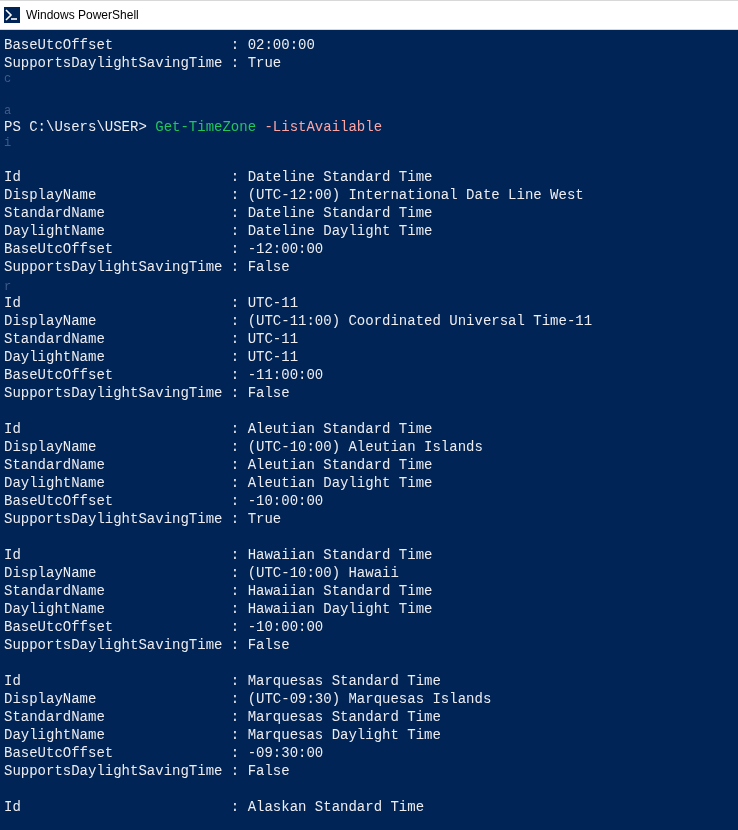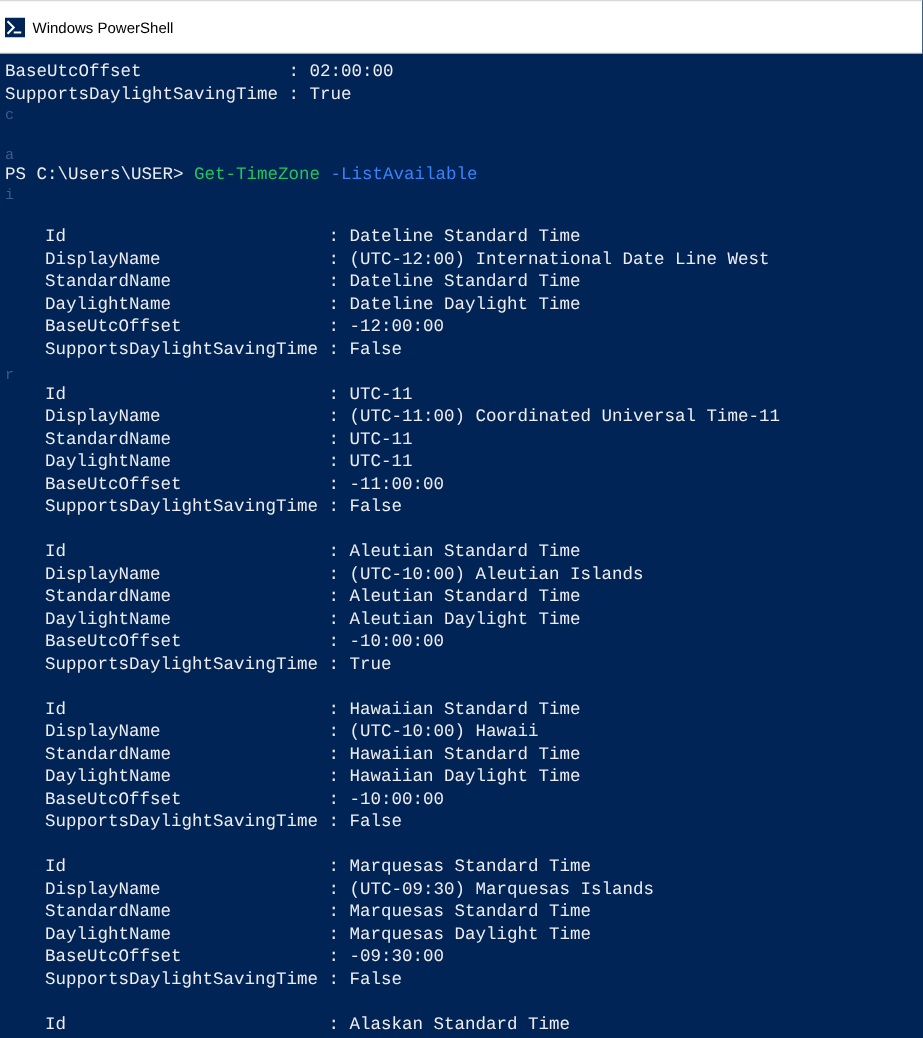--- a/index.html
+++ b/index.html
@@ -10,21 +10,21 @@
     font-family: Consolas, "Courier New", monospace;
     font-size: 14px;
     overflow: hidden;
     display: flex;
     flex-direction: column;
   }
   .titlebar {
     background: #ffffff;
     border-bottom: 1px solid #d8d8d8;
     border-top: 1px solid #d8d8d8;
-    height: 43px;
+    height: 30px;
     display: flex;
     align-items: center;
     padding: 0 4px;
     gap: 6px;
   }
   .titlebar-icon {
     width: 16px;
     height: 16px;
     display: inline-flex;
     align-items: center;
@@ -39,22 +39,22 @@
     flex: 1;
     background: #012456;
     color: #eeedf0;
     padding: 6px 4px 12px 4px;
     white-space: pre;
     line-height: 18px;
     overflow: hidden;
   }
   .line { white-space: pre; }
   .prompt-cmd { color: #22c55e; }
-  .prompt-param { color: #3b82f6; text-align: right; }
-  .block { margin-bottom: 0; margin-left: 32px; }
+  .prompt-param { color: #fca5a5; text-align: right; }
+  .block { margin-bottom: 0; }
   .edge { color: #3f5b8b; font-size: 12px; line-height: 14px; }
 </style>
 </head>
 <body>
 
 <div class="titlebar">
   <span class="titlebar-icon">
     <svg viewBox="0 0 16 16" width="16" height="16">
       <rect x="0" y="0" width="16" height="16" fill="#012456"></rect>
       <path d="M2 3 L7 8 L2 13" stroke="#ffffff" stroke-width="1.6" fill="none"></path>

